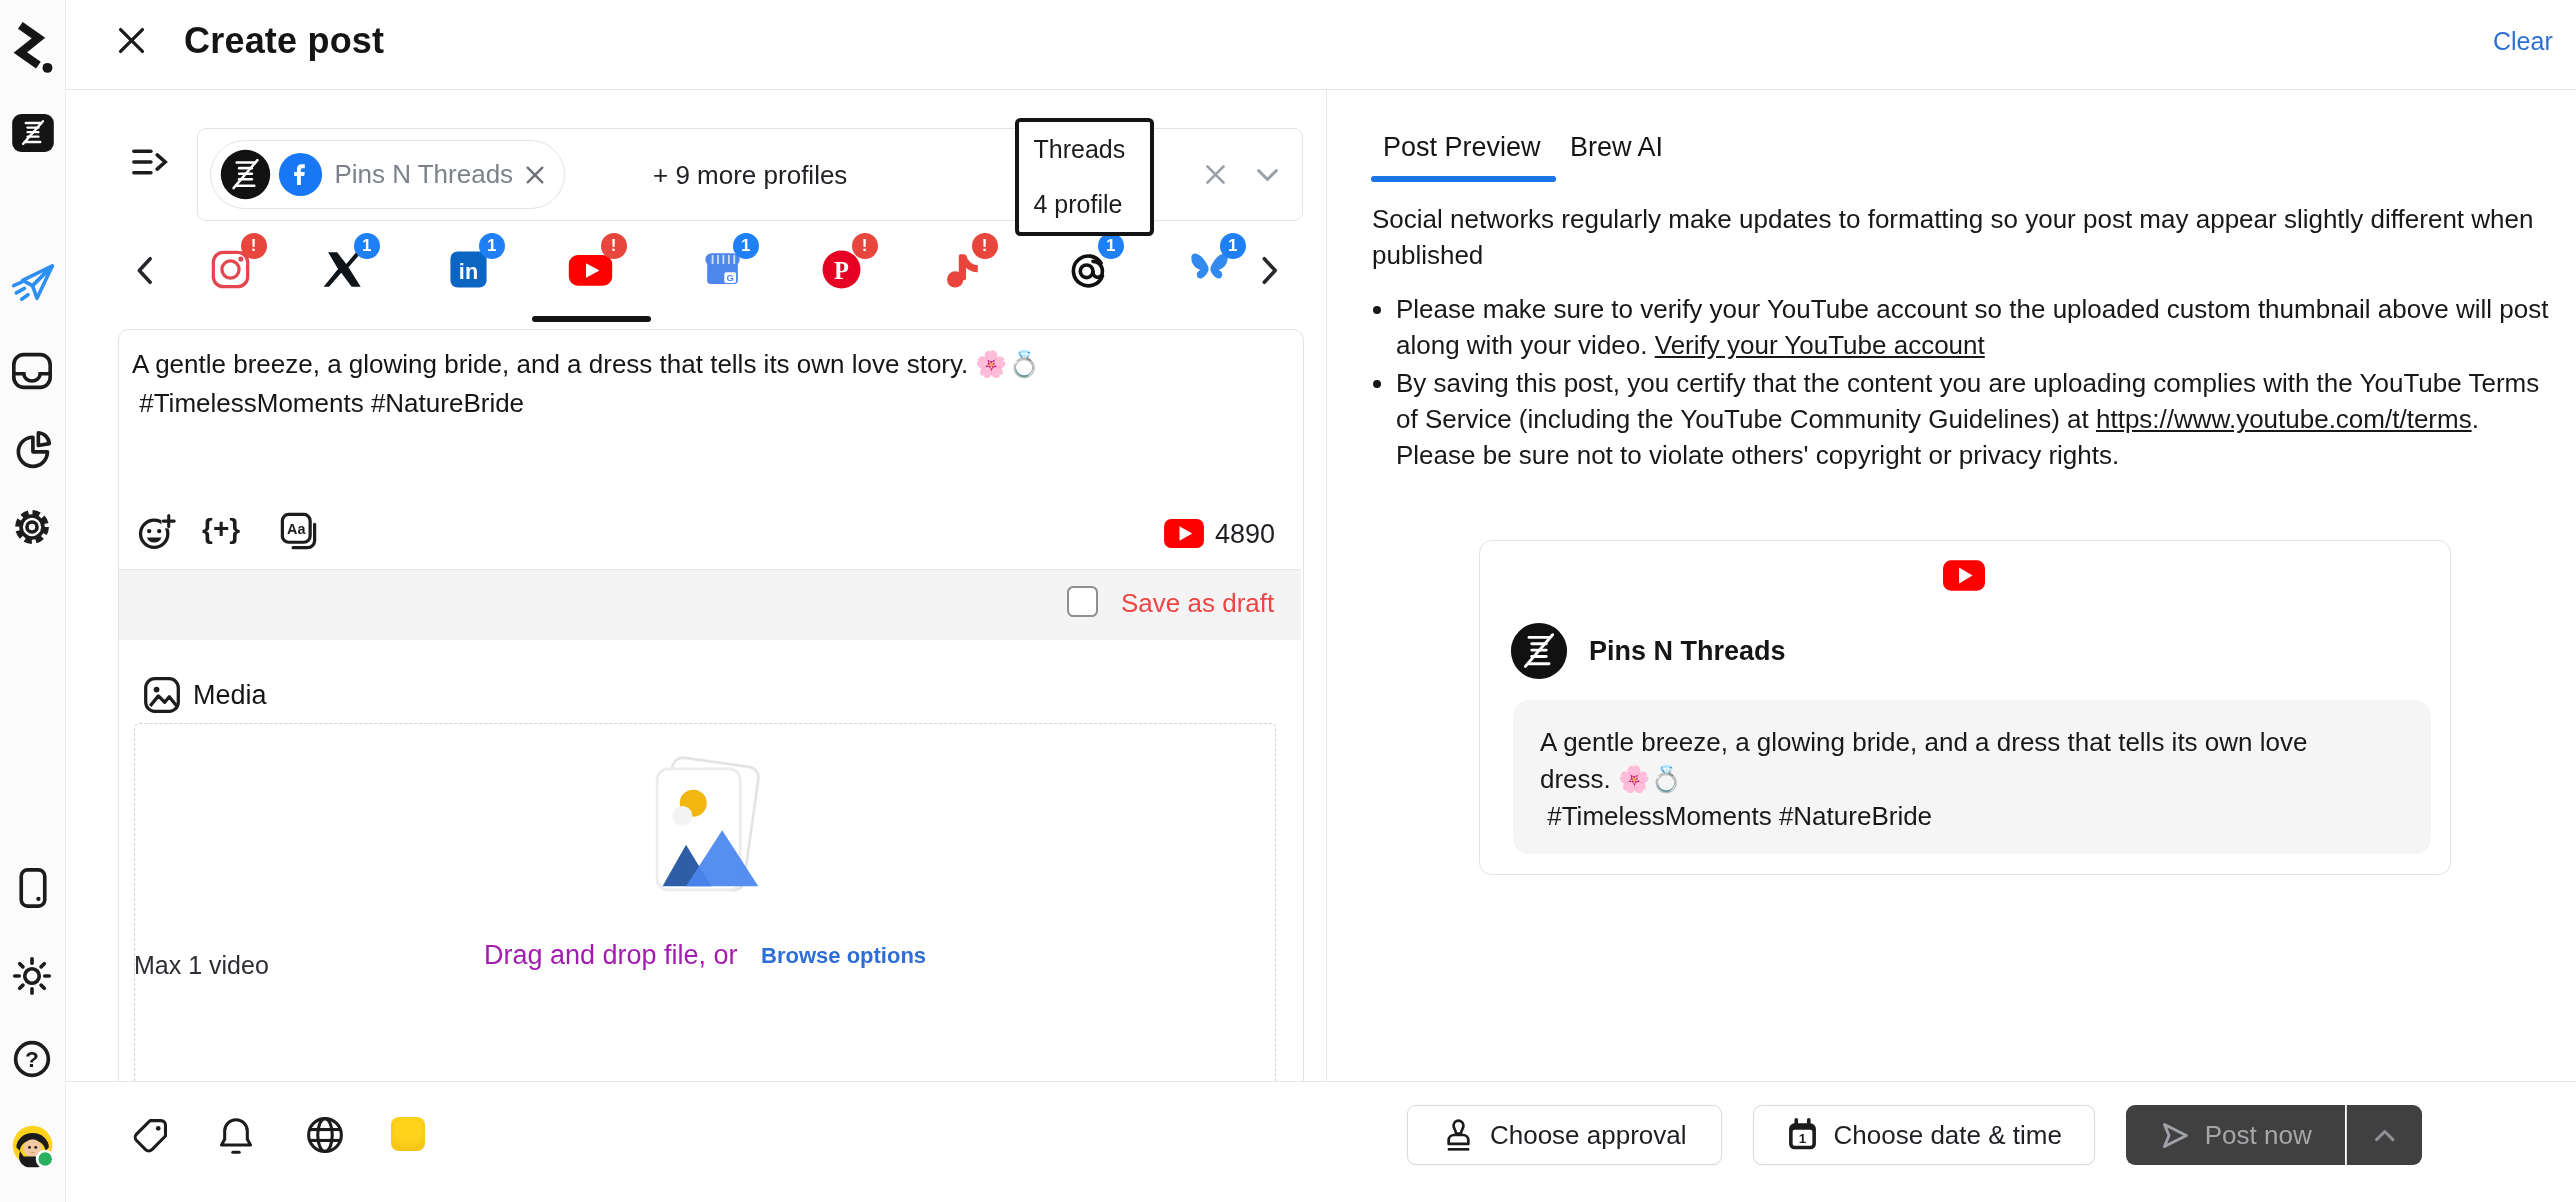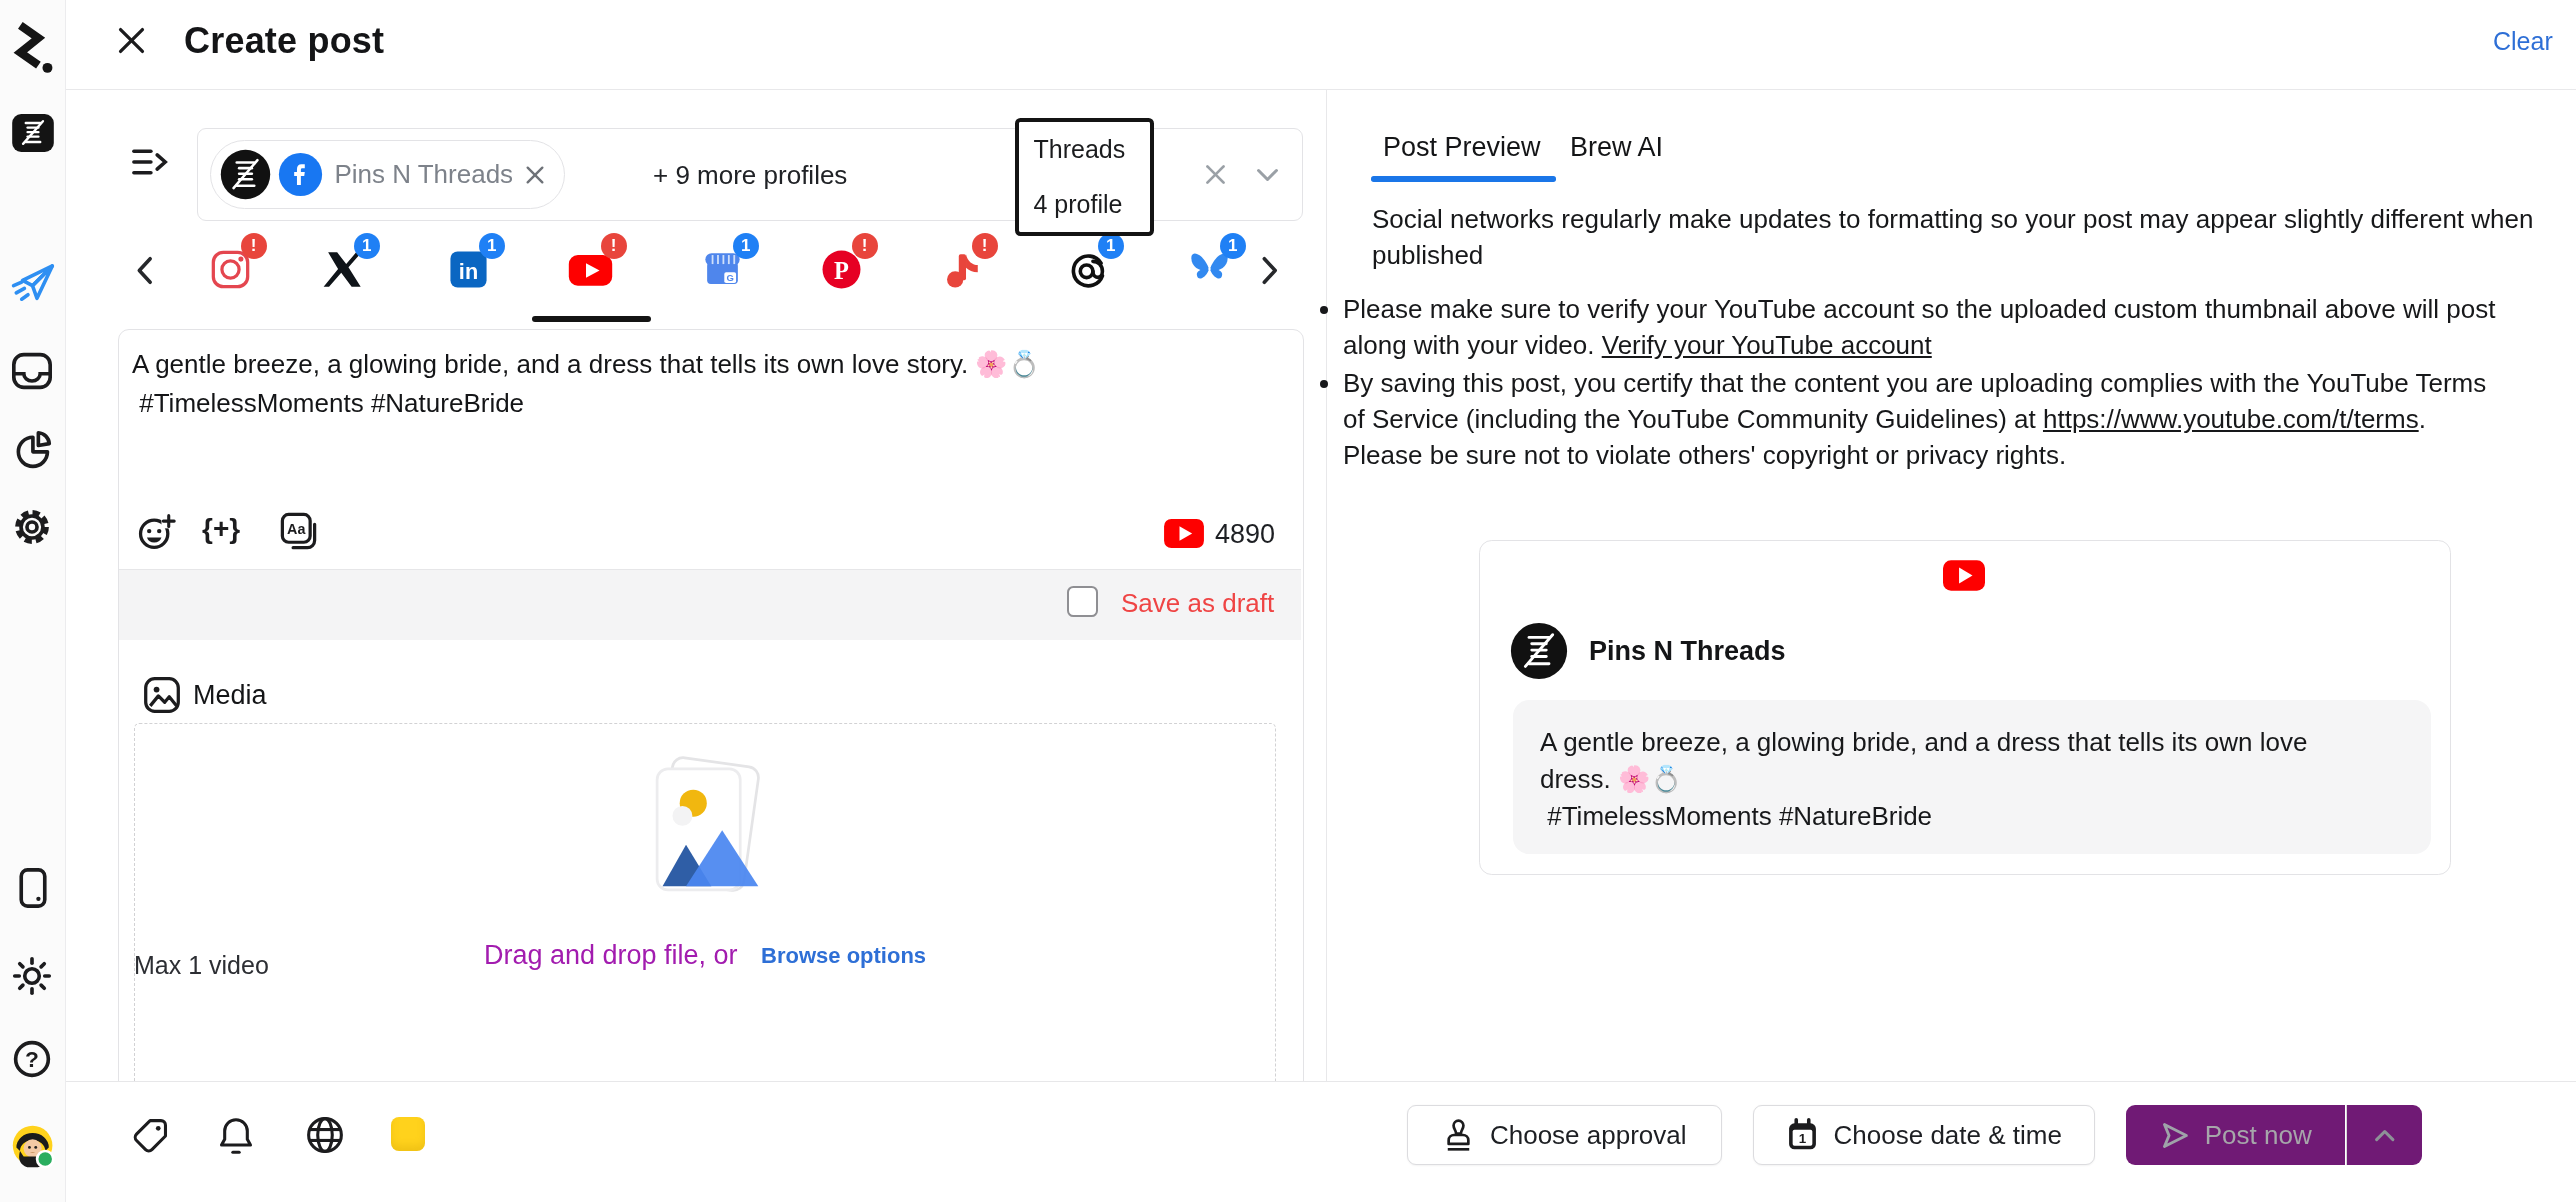--- a/index.html
+++ b/index.html
@@ -36,27 +36,27 @@
   .draft-label{font-size:26px;color:#ef4444}
   .media-label{font-size:27px;font-weight:400;color:#141517}
   .dropzone{left:134px;top:723px;width:1142px;height:398px;border:1.8px dashed #d2d2d4;border-radius:5.4px;background:#fff}
   .drag-row{left:134px;top:940px;width:1142px;justify-content:center;gap:23.5px}
   .drag-text{font-size:27px;color:#a21caf}
   .browse{font-size:22px;color:#2e6fd6;font-weight:700;cursor:pointer}
   .max-label{left:134px;top:951px;width:1142px;text-align:left;font-size:25px;color:#2c2e33}
   
   .bottombar{left:66px;top:1081px;width:2510px;height:121px;background:#fff;border-top:1.4px solid #e7e7e9;z-index:10}
   .btn{height:60px;background:#fff;border:1.4px solid #dcdcdf;border-radius:9px;box-shadow:0 0.9px 1.8px rgba(0,0,0,.05);display:flex;align-items:center;justify-content:center;gap:14.5px;font-size:26px;color:#1d1f23;z-index:11}
-  .btn-disabled{background:#701a75;border:none;box-shadow:none;color:#a6a6aa}
+  .btn-disabled{background:#404040;border:none;box-shadow:none;color:#a6a6aa}
   
   .vdivider{left:1326px;top:90px;width:1.4px;height:991px;background:#e8e8ea}
   .tab{font-size:27px;color:#141517;cursor:pointer}
   .blue-underline{left:1371px;top:176px;width:185px;height:6.3px;background:#1a76e8;border-radius:2.7px}
   .disclaimer{left:1372px;top:201px;width:1177px;font-size:26px;line-height:36px;color:#17181a}
-  .bullets{left:1343px;top:291px;width:1162px}
+  .bullets{left:1396px;top:291px;width:1162px}
   .bullets li{font-size:26px;line-height:36px;color:#17181a;margin-bottom:1.8px}
   .bullets a{color:#17181a;text-decoration:underline;cursor:pointer}
   .pcard{left:1479px;top:540px;width:972px;height:335px;border:1.4px solid #e3e3e6;border-radius:12.7px;background:#fff}
   .pname{font-size:27px;font-weight:600;color:#141517}
   .pbubble{left:1513px;top:700px;width:918px;height:154px;background:#f5f5f6;border-radius:16.3px;padding:23.5px 27px;font-size:26px;line-height:37px;color:#17181a;white-space:pre-wrap}
 </style>
 </head>
 <body>
 
 <div class="ab sidebar">

